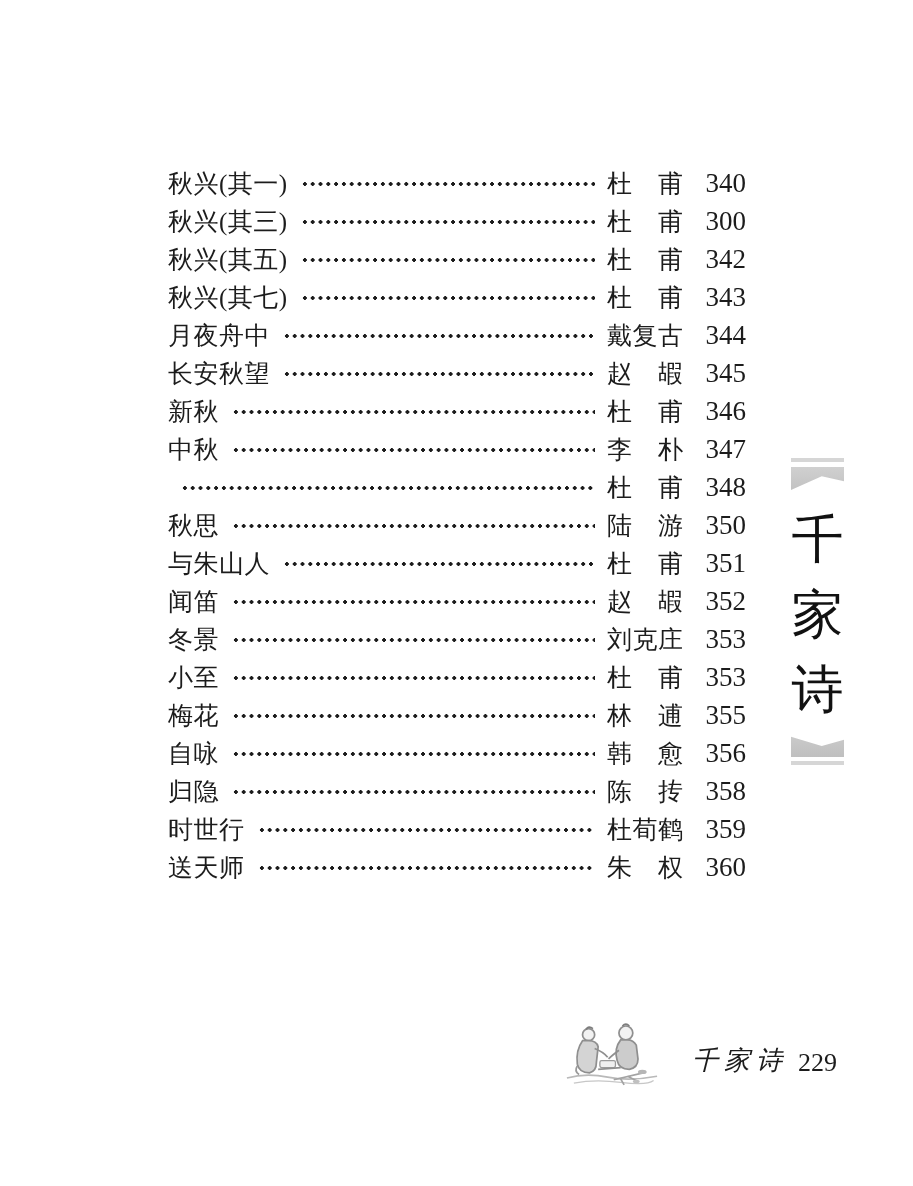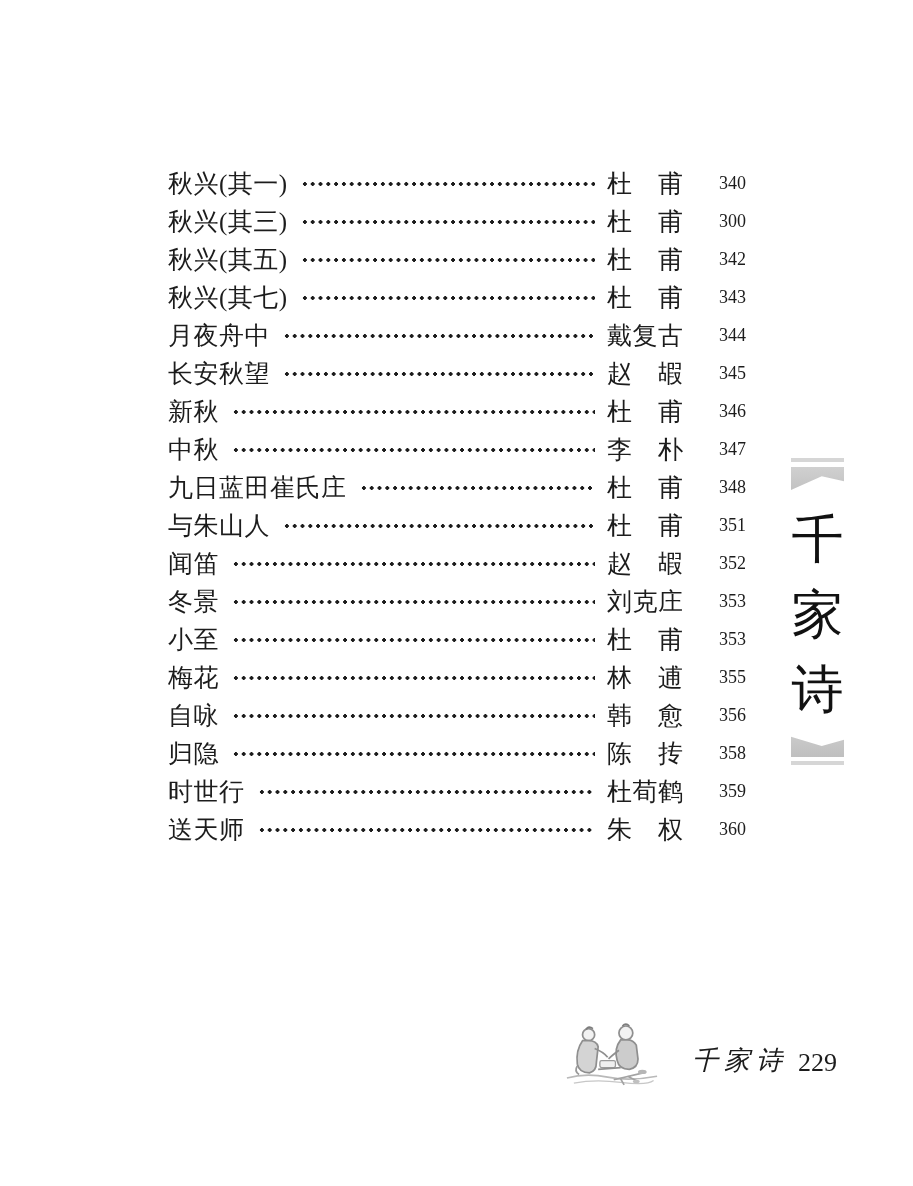--- a/index.html
+++ b/index.html
@@ -11,21 +11,21 @@
   
   .toc { position:absolute; left:168px; top:164px; width:578px; }
   .toc-row { display:flex; align-items:center; height:38px; font-size:25px; }
   .toc-title { white-space:nowrap; letter-spacing:0.5px; }
   .toc-leader {
     flex:1; height:8px; margin:2px 12px 0 13px;
     background-image:radial-gradient(circle at 3.9px 4px, #1c1c1c 1.65px, transparent 2.05px);
     background-size:7.8px 8px; background-repeat:repeat-x;
   }
   .toc-author { width:76px; display:flex; justify-content:space-between; margin-right:17px; white-space:nowrap; }
-  .toc-page { width:46px; text-align:right; font-size:18px; }
+  .toc-page { width:46px; text-align:right; font-size:27px; }
 
   
   .side-tab { position:absolute; left:791px; top:458px; width:53px; }
   .tab-bar { height:4px; background:#d6d6d6; }
   .tab-ribbon-top {
     margin-top:5px; height:23px;
     background:linear-gradient(#d0d0d0,#c2c2c2);
     clip-path:polygon(0 0,100% 0,100% 62%,58% 40%,0 100%);
   }
   .tab-chars {
@@ -121,27 +121,35 @@
       <div class="toc-row">
         <span class="toc-title">中秋</span>
         <span class="toc-leader"></span>
         <span class="toc-author">
           <span>李</span>
           <span>朴</span>
         </span>
         <span class="toc-page">347</span>
       </div>
       <div class="toc-row">
-        <span class="toc-title">九日蓝田崔氏庄</span>
         <span class="toc-leader"></span>
         <span class="toc-author">
           <span>杜</span>
           <span>甫</span>
         </span>
         <span class="toc-page">348</span>
+      </div>
+      <div class="toc-row">
+        <span class="toc-title">秋思</span>
+        <span class="toc-leader"></span>
+        <span class="toc-author">
+          <span>陆</span>
+          <span>游</span>
+        </span>
+        <span class="toc-page">350</span>
       </div>
       <div class="toc-row">
         <span class="toc-title">与朱山人</span>
         <span class="toc-leader"></span>
         <span class="toc-author">
           <span>杜</span>
           <span>甫</span>
         </span>
         <span class="toc-page">351</span>
       </div>

